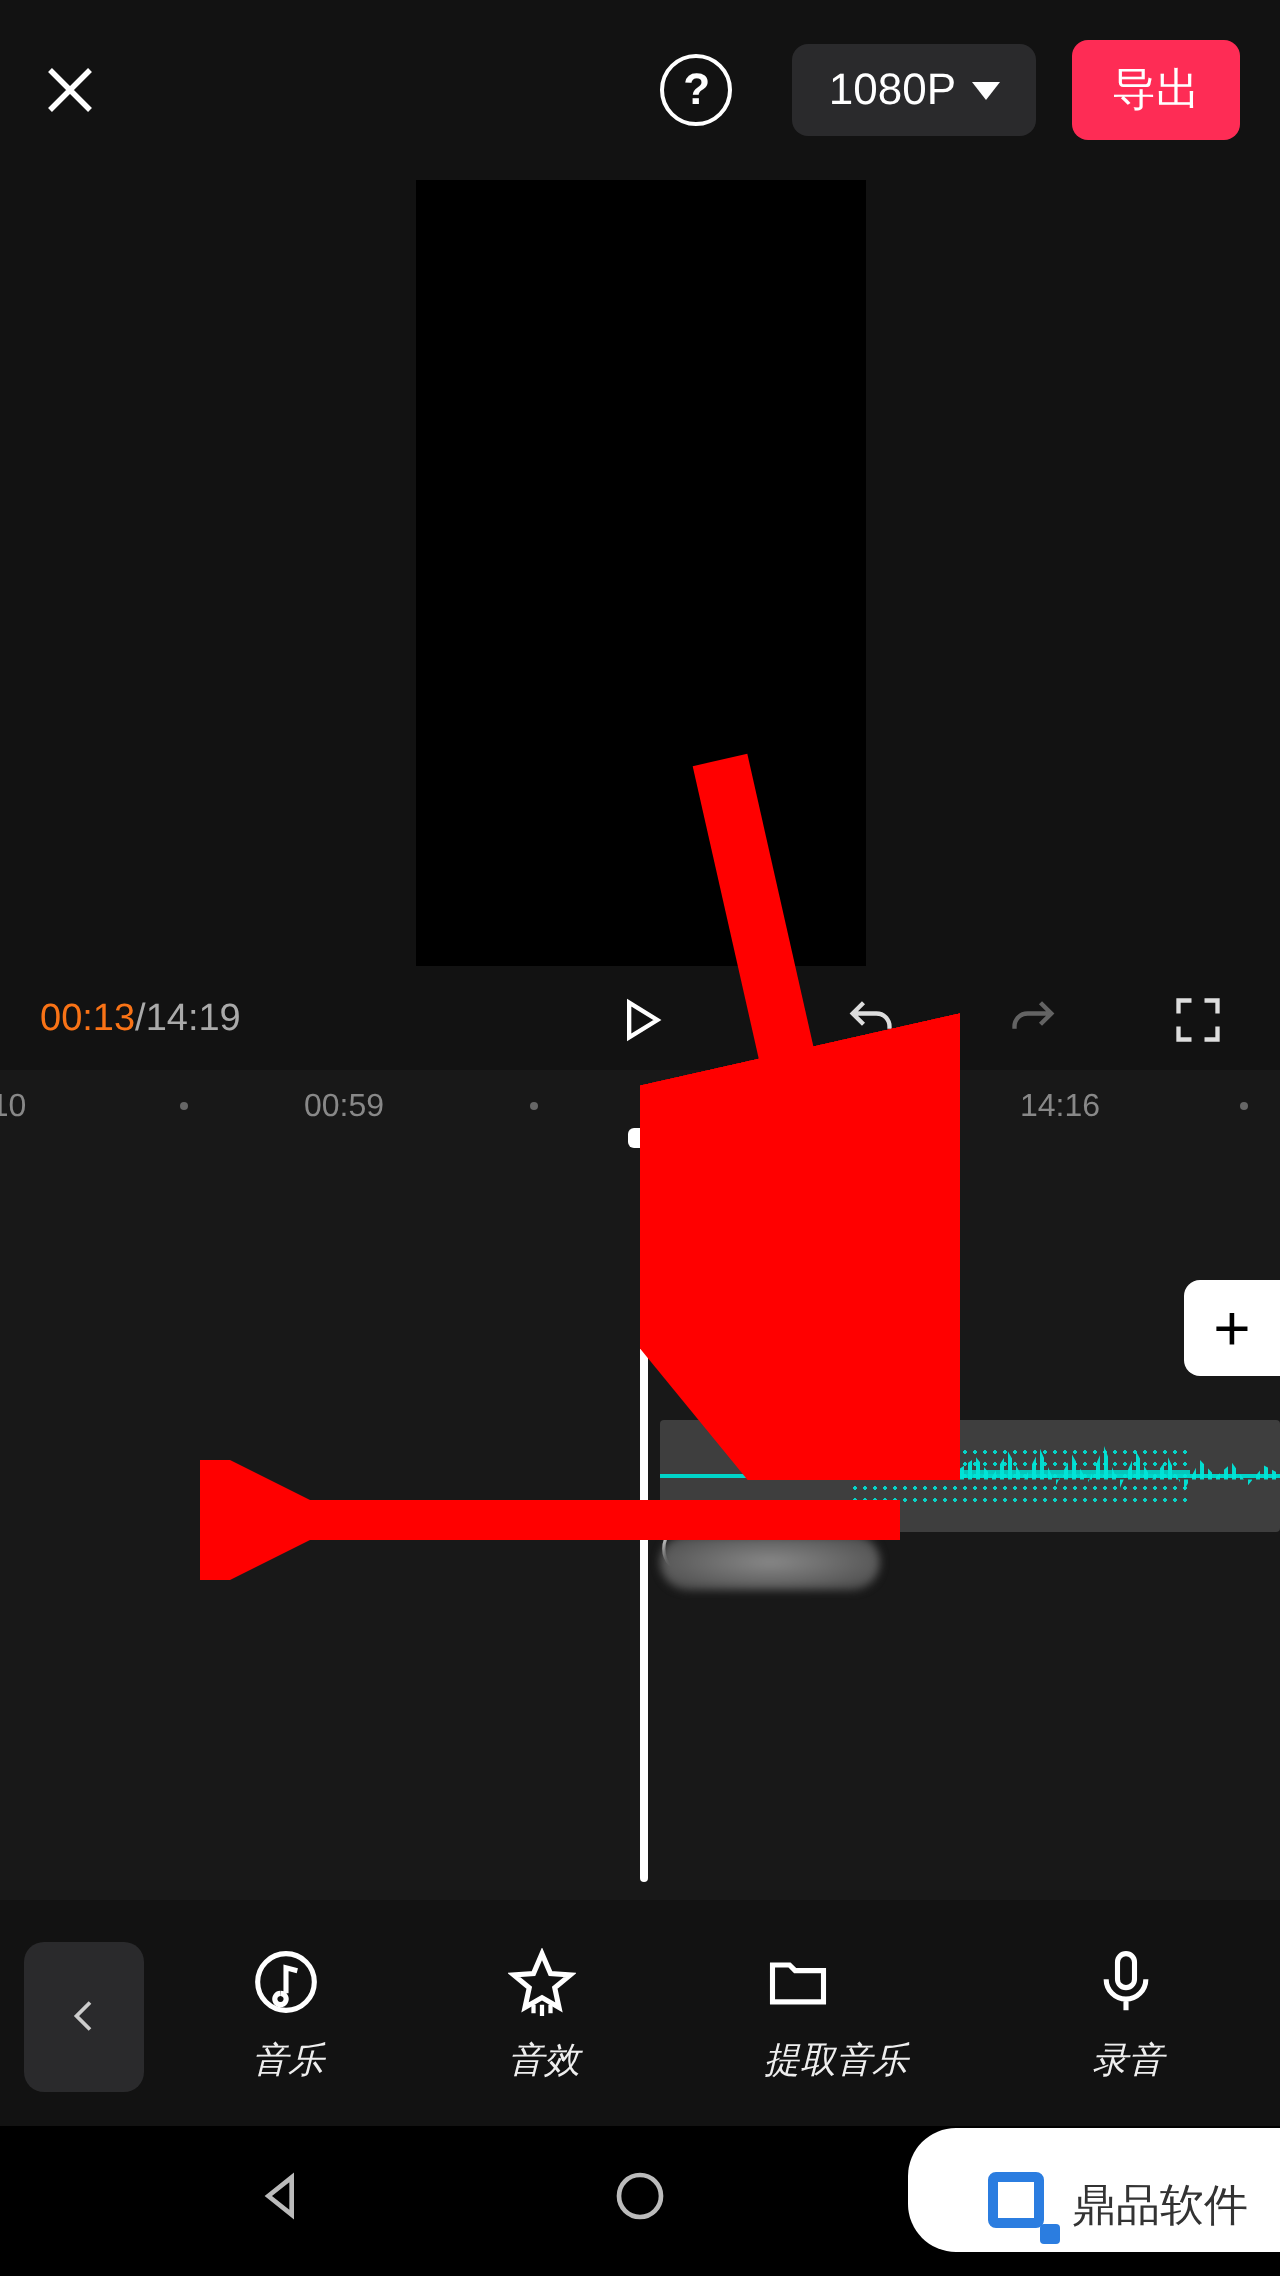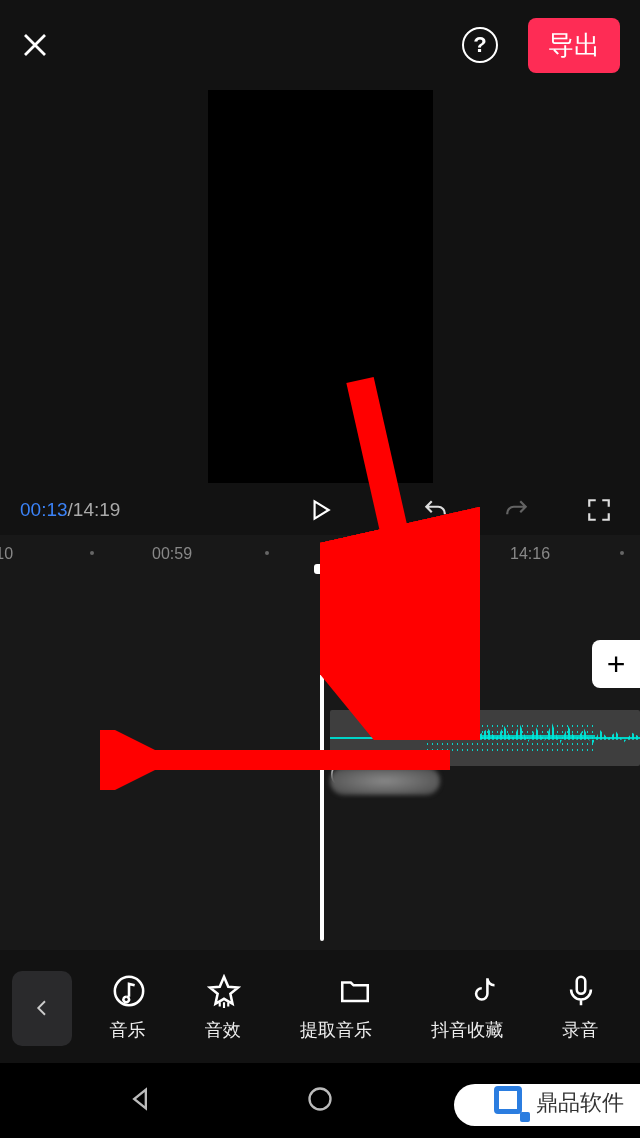--- a/index.html
+++ b/index.html
@@ -4,26 +4,26 @@
 <style>
   * { margin:0; padding:0; box-sizing:border-box; }
   body { width:640px; height:1138px; background:#121212; font-family:-apple-system,"PingFang SC",sans-serif; overflow:hidden; position:relative; color:#fff; }
   .topbar { height:90px; display:flex; align-items:center; padding:0 20px; background:#121212; }
   .close-x { width:30px; height:30px; cursor:pointer; }
   .close-x svg { width:100%; height:100%; }
   .spacer { flex:1; }
   .help { width:36px; height:36px; border:2.5px solid #fff; border-radius:50%; display:flex; align-items:center; justify-content:center; font-size:22px; font-weight:bold; cursor:pointer; margin-right:30px; }
   .res { background:#2a2a2c; border-radius:8px; padding:10px 18px; font-size:22px; display:flex; align-items:center; gap:8px; cursor:pointer; margin-right:18px; }
   .res .tri { width:0; height:0; border-left:7px solid transparent; border-right:7px solid transparent; border-top:9px solid #fff; }
-  .export { background:#fe2c55; color:#fff; font-size:26px; padding:10px 20px; border-radius:8px; cursor:pointer; }
+  .export { background:#fe2c55; color:#fff; font-size:22px; padding:10px 20px; border-radius:8px; cursor:pointer; }
   .preview { height:395px; display:flex; align-items:flex-start; justify-content:center; background:#121212; }
   .canvas { width:225px; height:393px; background:#000; }
   .controls { height:50px; display:flex; align-items:center; padding:0 20px; background:#121212; gap:10px; }
   .tc { color:#aaa; font-size:19px; }
-  .tc .cur { color:#3b82f6; }
+  .tc .cur { color:#f97316; }
   .ctrl-icons { flex:1; display:flex; align-items:center; justify-content:flex-end; gap:52px; padding-right:6px; }
   .playbtn { margin-left:auto; margin-right:auto; }
   .icon-btn { width:30px; height:30px; display:flex; align-items:center; justify-content:center; cursor:pointer; }
   .icon-btn svg { width:26px; height:26px; }
   .timeline { background:#181818; height:415px; position:relative; }
   .ruler { height:30px; display:flex; align-items:center; position:relative; padding-top:8px; }
   .tick { position:absolute; font-size:16px; color:#888; }
   .dot { position:absolute; width:4px; height:4px; background:#666; border-radius:50%; top:16px; }
   .playhead { position:absolute; left:320px; top:36px; width:4px; height:370px; background:#fff; border-radius:2px; z-index:5; }
   .playhead::before { content:""; position:absolute; top:-7px; left:-6px; width:16px; height:10px; background:#fff; border-radius:3px; }
@@ -32,44 +32,48 @@
   .wave { position:absolute; left:0; right:0; top:50%; height:2px; background:#00d4c8; transform:translateY(-50%); }
   .wave::before,.wave::after { content:""; position:absolute; width:170px; height:28px; top:-14px; }
   .wave::before { left:95px; background:radial-gradient(circle, #00e5d8 1px, transparent 1px) 0 0/5px 6px, linear-gradient(#00d4c8,#00d4c8) 0 12px/100% 4px no-repeat; opacity:0.9; }
   .wave::after { left:150px; width:160px; background:repeating-linear-gradient(90deg, #00e5d8 0 2px, transparent 2px 4px); clip-path:polygon(0 40%,5% 20%,10% 55%,15% 10%,20% 60%,25% 5%,30% 70%,35% 15%,40% 65%,45% 0%,50% 75%,55% 10%,60% 60%,65% 20%,70% 80%,75% 25%,80% 55%,85% 30%,90% 70%,95% 35%,100% 50%,100% 60%,0 60%); opacity:0.95; }
   .cliplabel { position:absolute; left:330px; top:232px; width:110px; height:28px; background:radial-gradient(ellipse,#888,#444); border-radius:14px; filter:blur(2px); }
   .lparen { position:absolute; left:330px; top:228px; color:#ccc; font-size:18px; }
   .toolbar { position:absolute; bottom:75px; left:0; right:0; height:110px; background:#121212; display:flex; align-items:center; padding:0 12px; }
   .backchev { width:60px; height:75px; background:#2a2a2c; border-radius:10px; display:flex; align-items:center; justify-content:center; cursor:pointer; margin-right:8px; }
   .backchev svg { width:18px; height:28px; }
   .tools { flex:1; display:flex; justify-content:space-around; }
-  .tool { display:flex; flex-direction:column; align-items:flex-end; gap:10px; cursor:pointer; }
+  .tool { display:flex; flex-direction:column; align-items:flex-start; gap:10px; cursor:pointer;font-style:italic; }
   .tool .ti { width:34px; height:34px; display:flex; align-items:center; justify-content:center; }
   .tool .ti svg { width:34px; height:34px; }
   .tool span { font-size:18px; color:#eee; }
   .navbar { position:absolute; bottom:0; left:0; right:0; height:75px; background:#000; display:flex; align-items:center; justify-content:space-around; padding:0 50px; }
   .navbar svg { width:28px; height:28px; }
-  .watermark { position:absolute; bottom:12px; right:0; background:#fff; padding:2px 16px 6px 40px; border-radius:24px 0 0 24px; display:flex; align-items:center; gap:8px; font-size:22px; color:#333; z-index:20; }
+  .watermark { position:absolute; bottom:12px; right:0; background:#fff; padding:22px 16px 6px 40px; border-radius:24px 0 0 24px; display:flex; align-items:center; gap:8px; font-size:22px; color:#333; z-index:20; }
   .wm-logo { width:34px; height:34px; position:relative; }
   .wm-logo::before { content:""; position:absolute; width:18px; height:18px; border:5px solid #2b7de0; border-radius:4px; left:0; top:0; }
   .wm-logo::after { content:""; position:absolute; width:10px; height:10px; background:#2b7de0; border-radius:2px; right:-2px; bottom:-2px; }
   .arrow { position:absolute; z-index:10; }
   .arrow svg { display:block; }
 </style>
 </head>
 <body>
 
 <div class="topbar">
   <div class="close-x">
     <svg viewBox="0 0 24 24" stroke="#fff" stroke-width="2.2" fill="none">
         <path d="M4 4 L20 20 M20 4 L4 20"></path>
       </svg>
   </div>
   <div class="spacer"></div>
   <div class="help">?</div>
+  <div class="res">
+    <span>1080P</span>
+    <span class="tri"></span>
+  </div>
   <div class="export">导出</div>
 </div>
 
 <div class="preview">
   <div class="canvas"></div>
 </div>
 
 <div class="controls">
   <div class="tc">
     <span class="cur">00:13</span>/<span>14:19</span>
@@ -168,28 +172,20 @@
       <div class="ti">
           <svg viewBox="0 0 24 24" stroke="#fff" stroke-width="1.8" fill="none">
             <path d="M3 6 L3 19 L21 19 L21 8 L11 8 L9 6 Z"></path>
           </svg>
         </div>
       <span>提取音乐</span>
     </div>
     <div class="tool">
       <div class="ti">
           <svg viewBox="0 0 24 24" stroke="#fff" stroke-width="1.8" fill="none">
-            <path d="M13 3 v11 a4 4 0 1 1 -4 -4 M13 3 a5 5 0 0 0 5 5"></path>
-          </svg>
-        </div>
-      <span>抖音收藏</span>
-    </div>
-    <div class="tool">
-      <div class="ti">
-          <svg viewBox="0 0 24 24" stroke="#fff" stroke-width="1.8" fill="none">
             <rect x="9" y="2" width="6" height="12" rx="3"></rect>
             <path d="M5 11 a7 7 0 0 0 14 0 M12 18 v4"></path>
           </svg>
         </div>
       <span>录音</span>
     </div>
   </div>
 </div>
 
 <div class="navbar">

